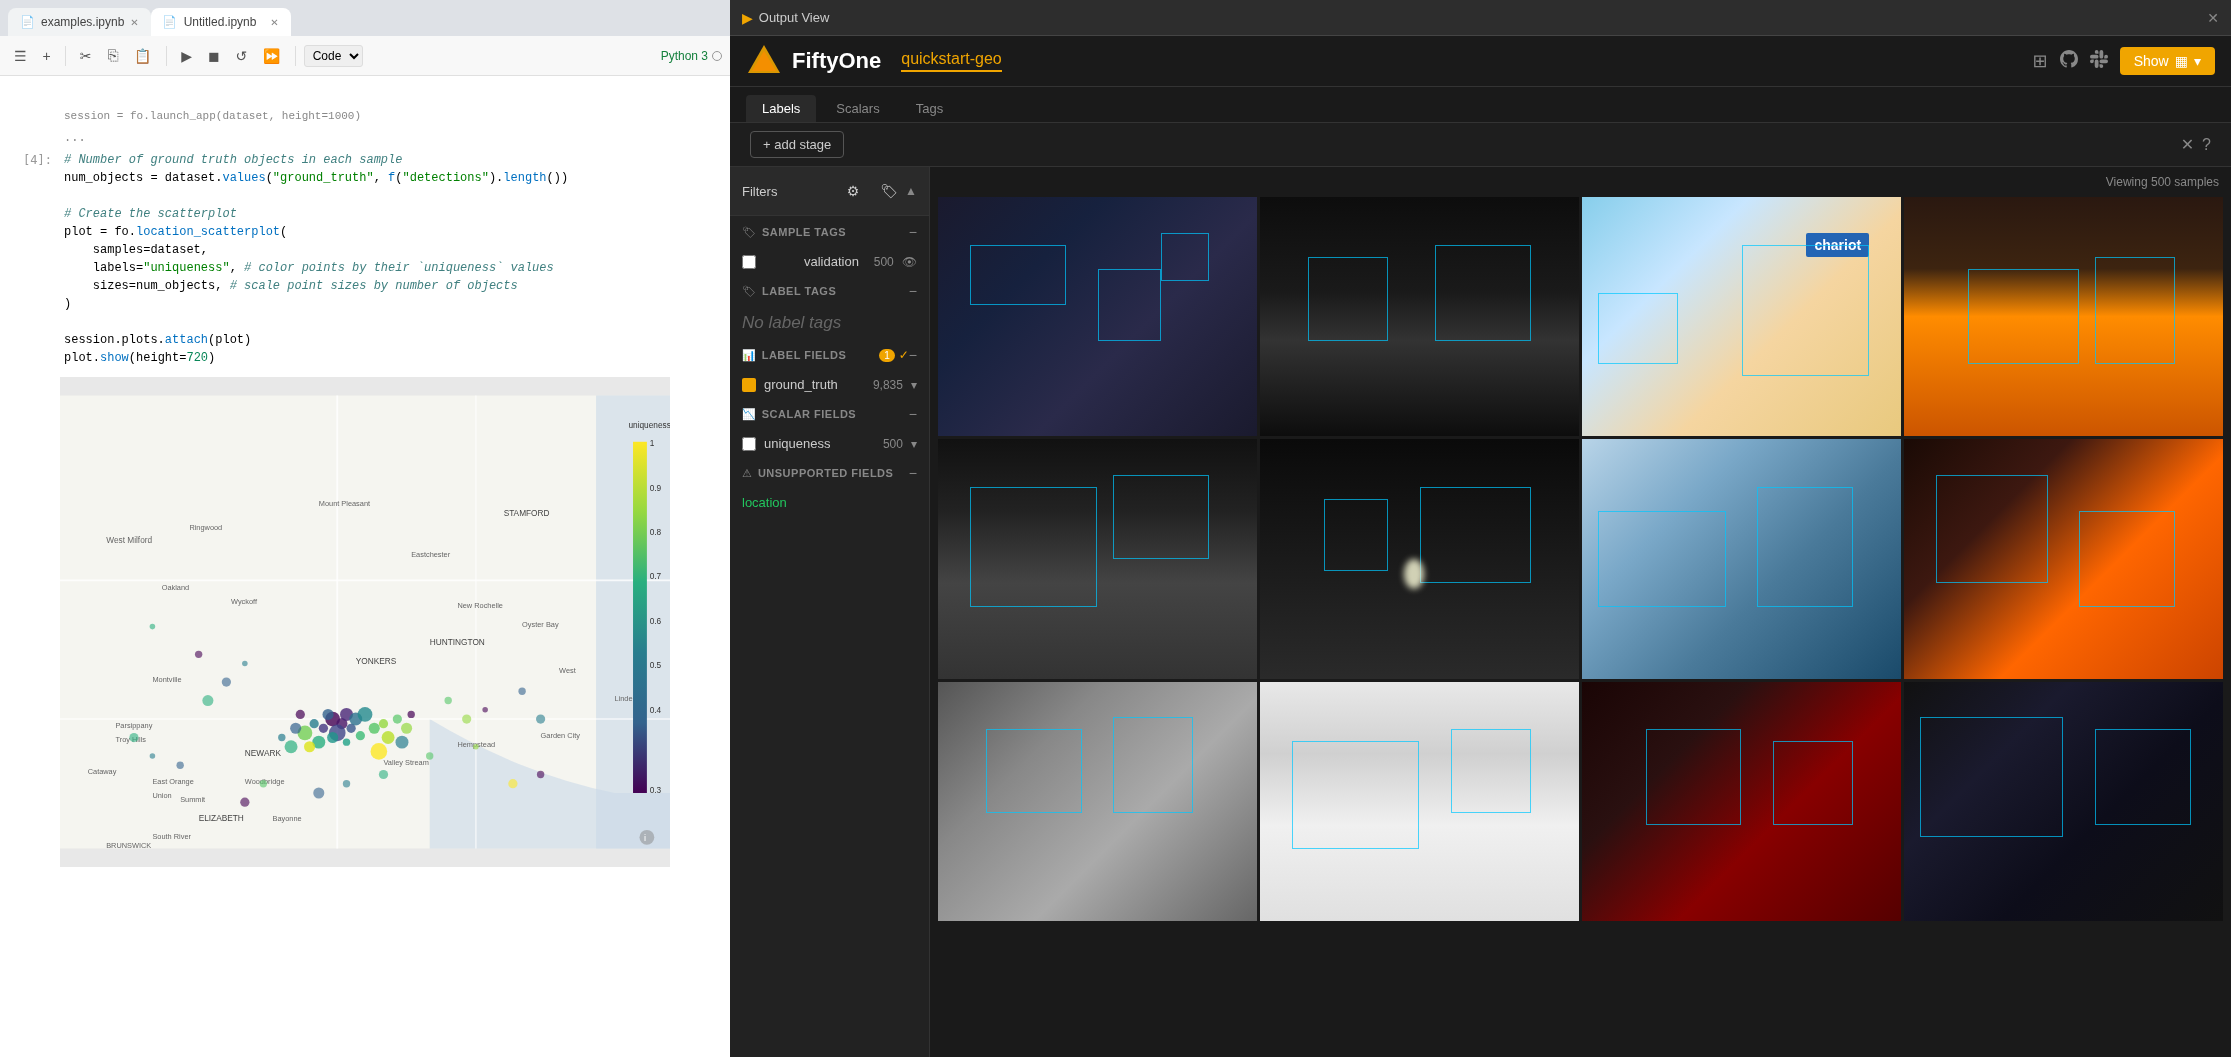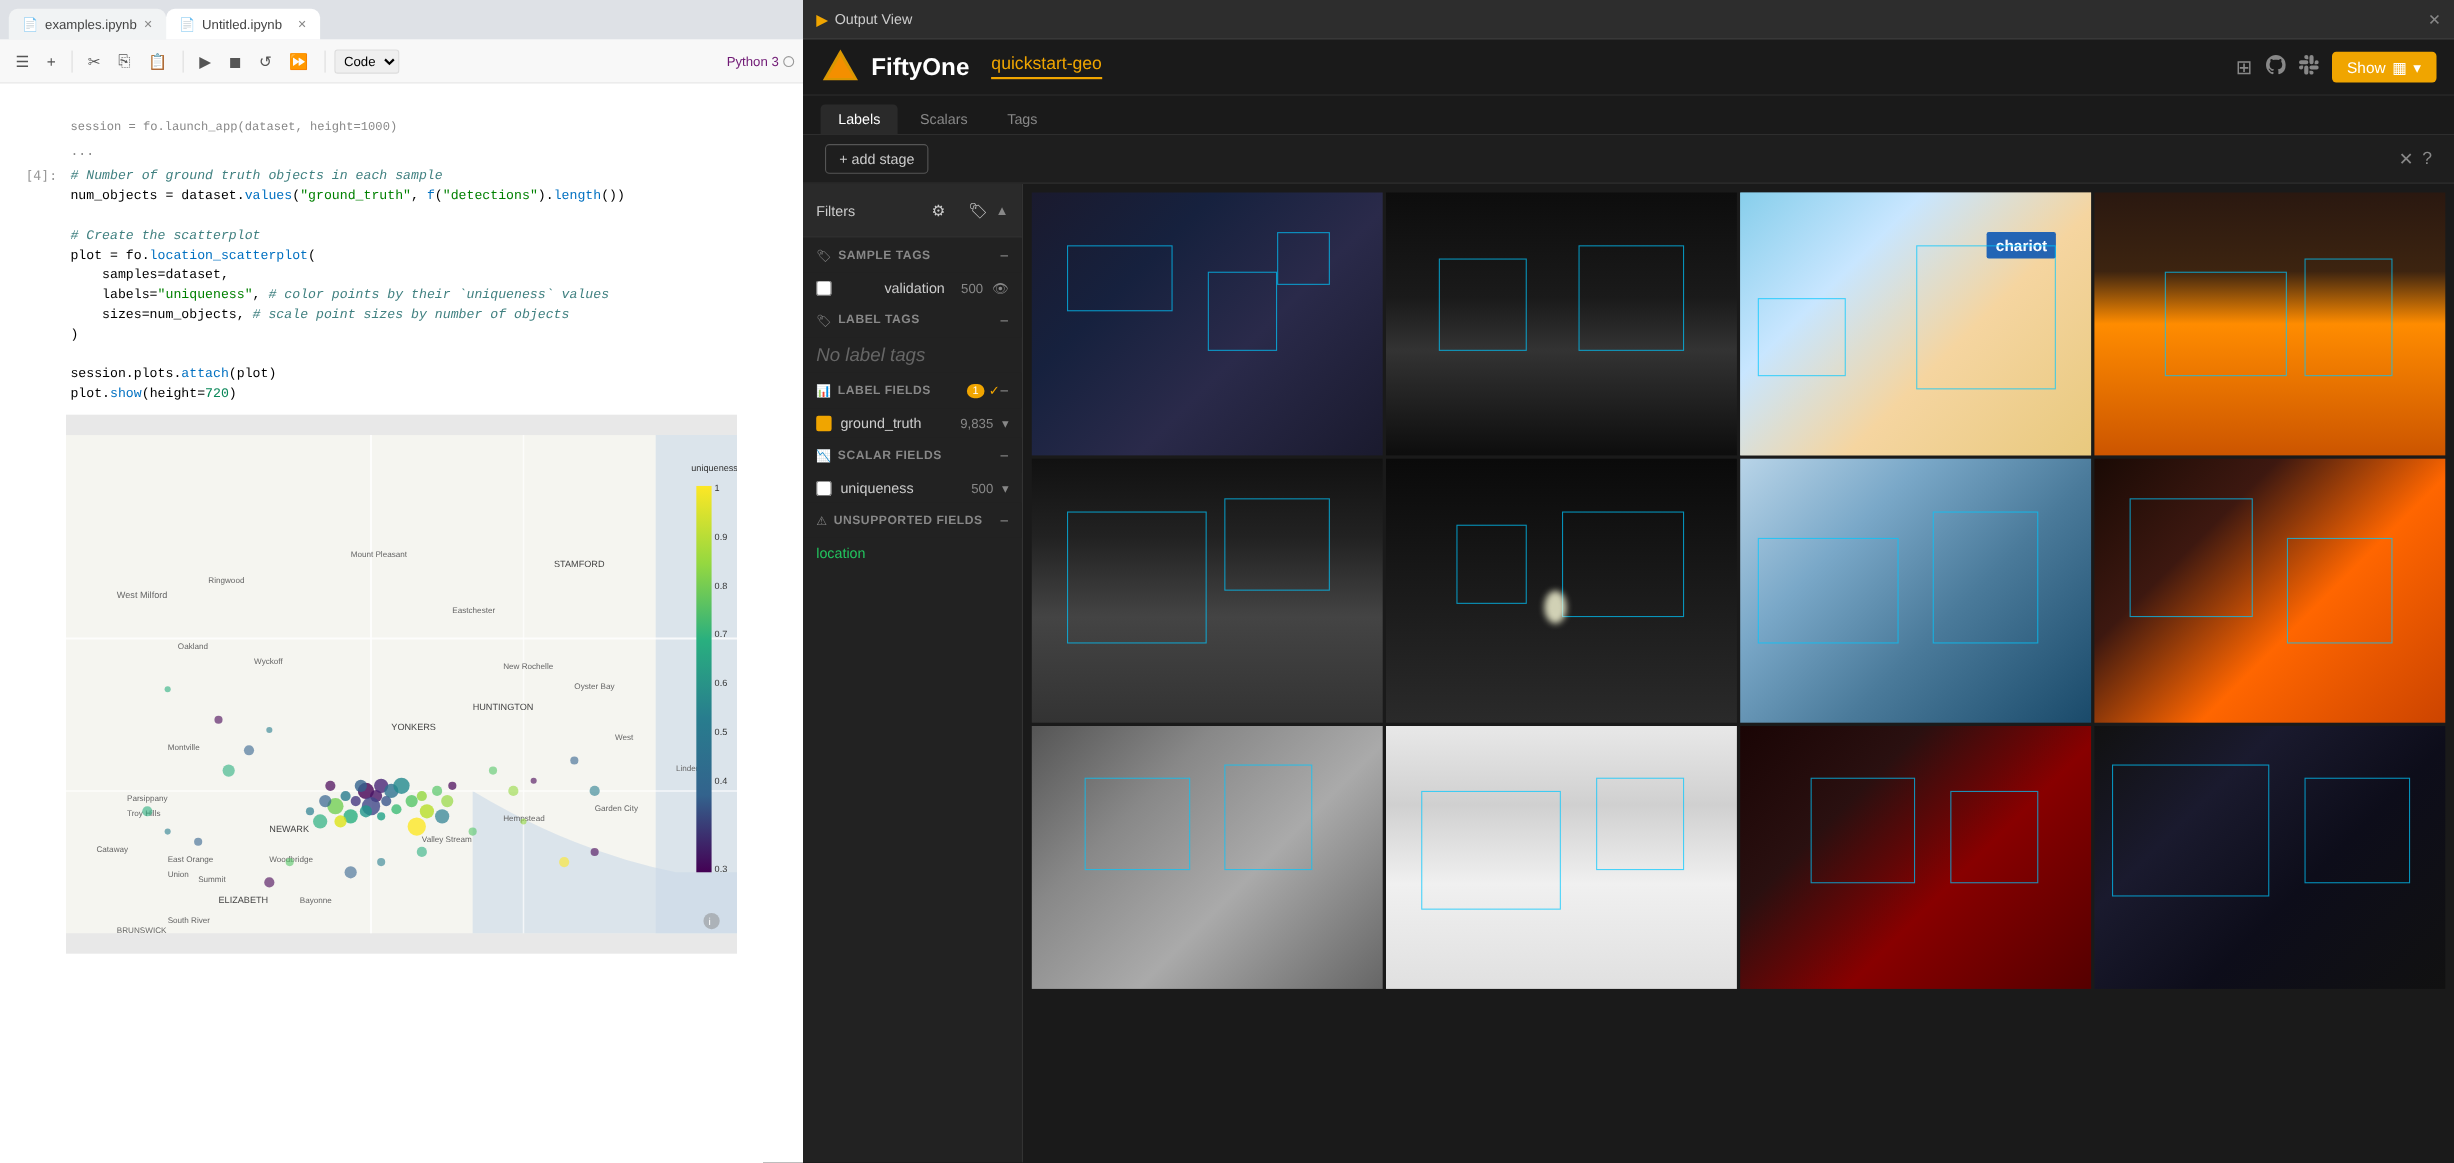--- a/index.html
+++ b/index.html
@@ -61,21 +61,21 @@
       border: none;
       cursor: pointer;
       font-size: 14px;
       color: #555;
       border-radius: 3px;
     }
     .toolbar-separator { width: 1px; height: 20px; background: #ddd; margin: 0 4px; }
     .kernel-indicator {
       margin-left: auto;
       font-size: 12px;
-      color: #701a75;
+      color: #15803d;
       display: flex;
       align-items: center;
       gap: 4px;
     }
     .kernel-circle { width: 10px; height: 10px; border-radius: 50%; border: 1px solid #999; }
 
     
     .code-area {
       flex: 1;
       overflow: hidden;
@@ -786,20 +786,21 @@
 
       <div class="section-header">
         <span class="section-icon">⚠</span>
         <span class="section-label">UNSUPPORTED FIELDS</span>
         <span class="section-minus">−</span>
       </div>
       <div class="unsupported-row">location</div>
     </div>
 
     <div class="fo-grid">
+      <div class="viewing-text">Viewing 500 samples</div>
       <div class="image-grid">
 
         <div class="grid-item img-1">
           <div class="det-box" style="left:10%;top:20%;width:30%;height:25%;"></div>
           <div class="det-box" style="left:50%;top:30%;width:20%;height:30%;"></div>
           <div class="det-box" style="left:70%;top:15%;width:15%;height:20%;"></div>
         </div>
         <div class="grid-item img-2">
           <div class="det-box" style="left:15%;top:25%;width:25%;height:35%;"></div>
           <div class="det-box" style="left:55%;top:20%;width:30%;height:40%;"></div>

